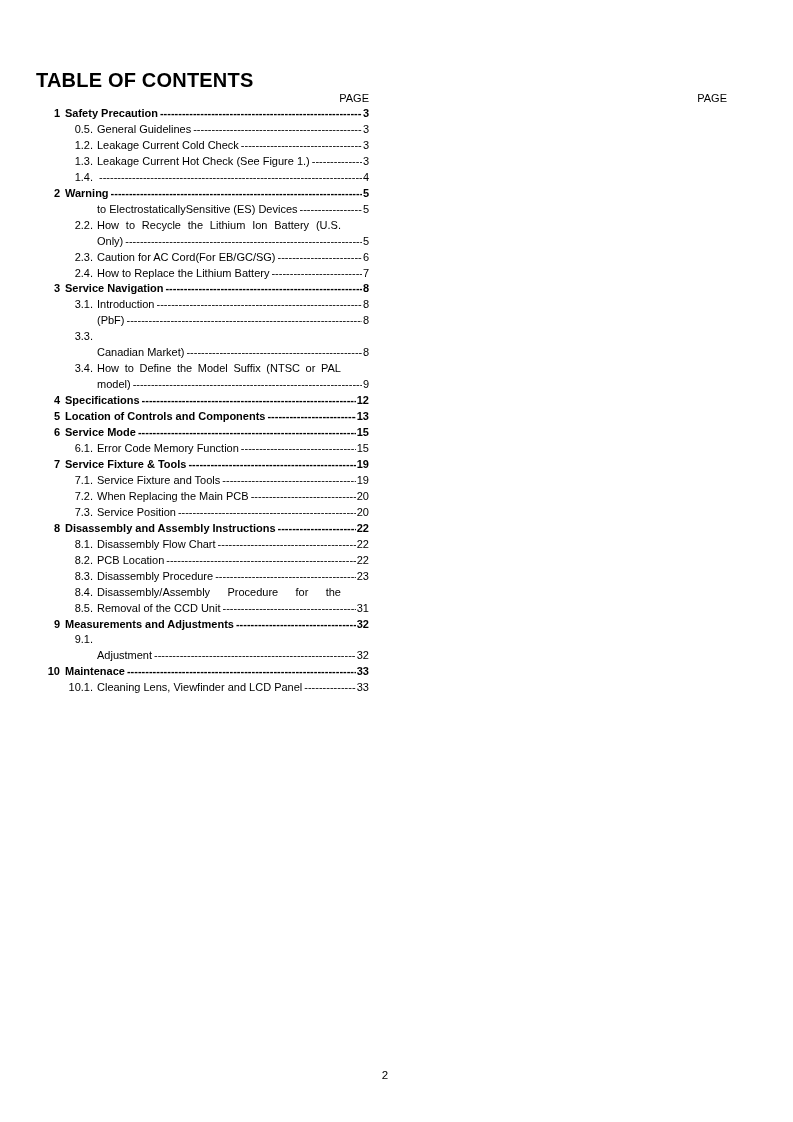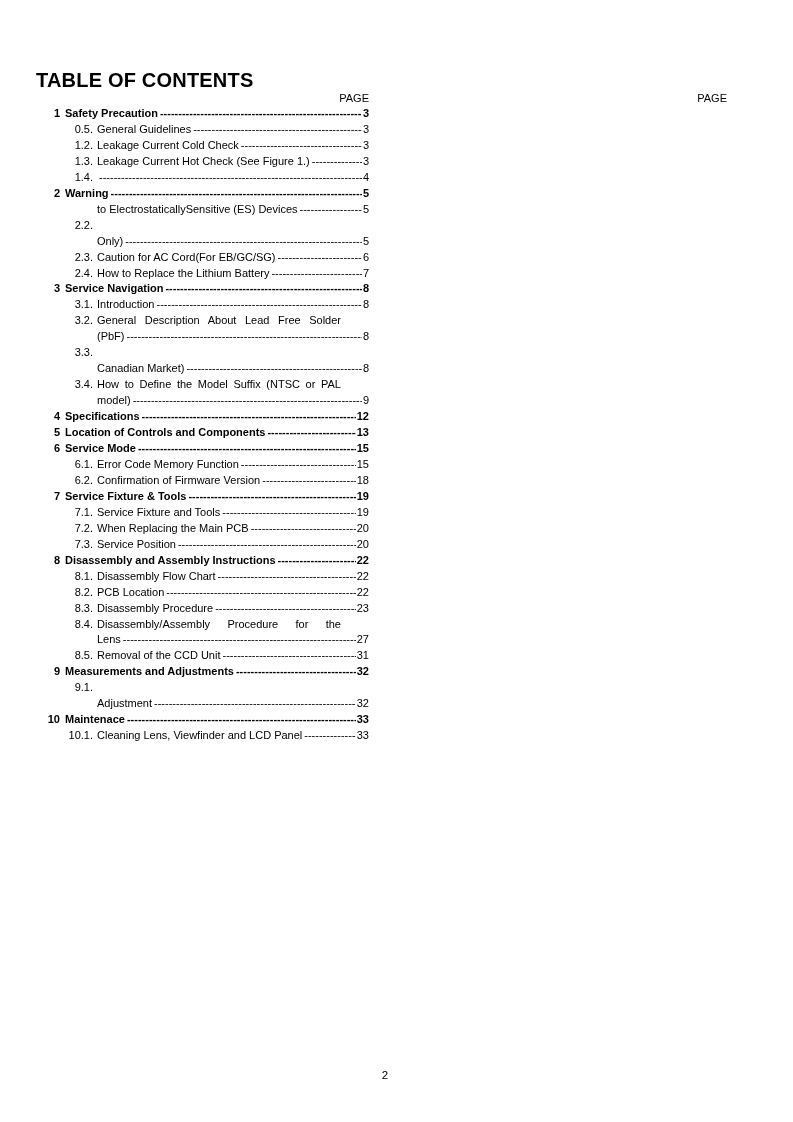--- a/index.html
+++ b/index.html
@@ -90,20 +90,21 @@
       <div>
         <div class="row cont">
           <span class="txt">to ElectrostaticallySensitive (ES) Devices</span>
           <span class="leader"></span>
           <span class="pg">5</span>
         </div>
       </div>
       <div>
         <div class="row l2">
           <span class="num2">2.2.</span>
+          <span class="just">How to Recycle the Lithium Ion Battery (U.S.</span>
         </div>
         <div class="row cont">
           <span class="txt">Only)</span>
           <span class="leader"></span>
           <span class="pg">5</span>
         </div>
       </div>
       <div class="row l2">
         <span class="num2">2.3.</span>
         <span class="txt">Caution for AC Cord(For EB/GC/SG)</span>
@@ -122,24 +123,20 @@
         <span class="leader"></span>
         <span class="pg">8</span>
       </div>
       <div class="row l2">
         <span class="num2">3.1.</span>
         <span class="txt">Introduction</span>
         <span class="leader"></span>
         <span class="pg">8</span>
       </div>
       <div>
-        <div class="row l2">
-          <span class="num2">3.2.</span>
-          <span class="just">General Description About Lead Free Solder</span>
-        </div>
         <div class="row cont">
           <span class="txt">(PbF)</span>
           <span class="leader"></span>
           <span class="pg">8</span>
         </div>
       </div>
       <div>
         <div class="row l2">
           <span class="num2">3.3.</span>
         </div>
@@ -177,26 +174,20 @@
         <span class="txt">Service Mode</span>
         <span class="leader"></span>
         <span class="pg">15</span>
       </div>
       <div class="row l2">
         <span class="num2">6.1.</span>
         <span class="txt">Error Code Memory Function</span>
         <span class="leader"></span>
         <span class="pg">15</span>
       </div>
-      <div class="row l2">
-        <span class="num2">6.2.</span>
-        <span class="txt">Confirmation of Firmware Version</span>
-        <span class="leader"></span>
-        <span class="pg">18</span>
-      </div>
       <div class="row l1">
         <span class="num">7</span>
         <span class="txt">Service Fixture &amp; Tools</span>
         <span class="leader"></span>
         <span class="pg">19</span>
       </div>
       <div class="row l2">
         <span class="num2">7.1.</span>
         <span class="txt">Service Fixture and Tools</span>
         <span class="leader"></span>
@@ -235,25 +226,20 @@
       <div class="row l2">
         <span class="num2">8.3.</span>
         <span class="txt">Disassembly Procedure</span>
         <span class="leader"></span>
         <span class="pg">23</span>
       </div>
       <div>
         <div class="row l2">
           <span class="num2">8.4.</span>
           <span class="just">Disassembly/Assembly Procedure for the</span>
-        </div>
-        <div class="row cont">
-          <span class="txt">Lens</span>
-          <span class="leader"></span>
-          <span class="pg">27</span>
         </div>
       </div>
       <div class="row l2">
         <span class="num2">8.5.</span>
         <span class="txt">Removal of the CCD Unit</span>
         <span class="leader"></span>
         <span class="pg">31</span>
       </div>
       <div class="row l1">
         <span class="num">9</span>

